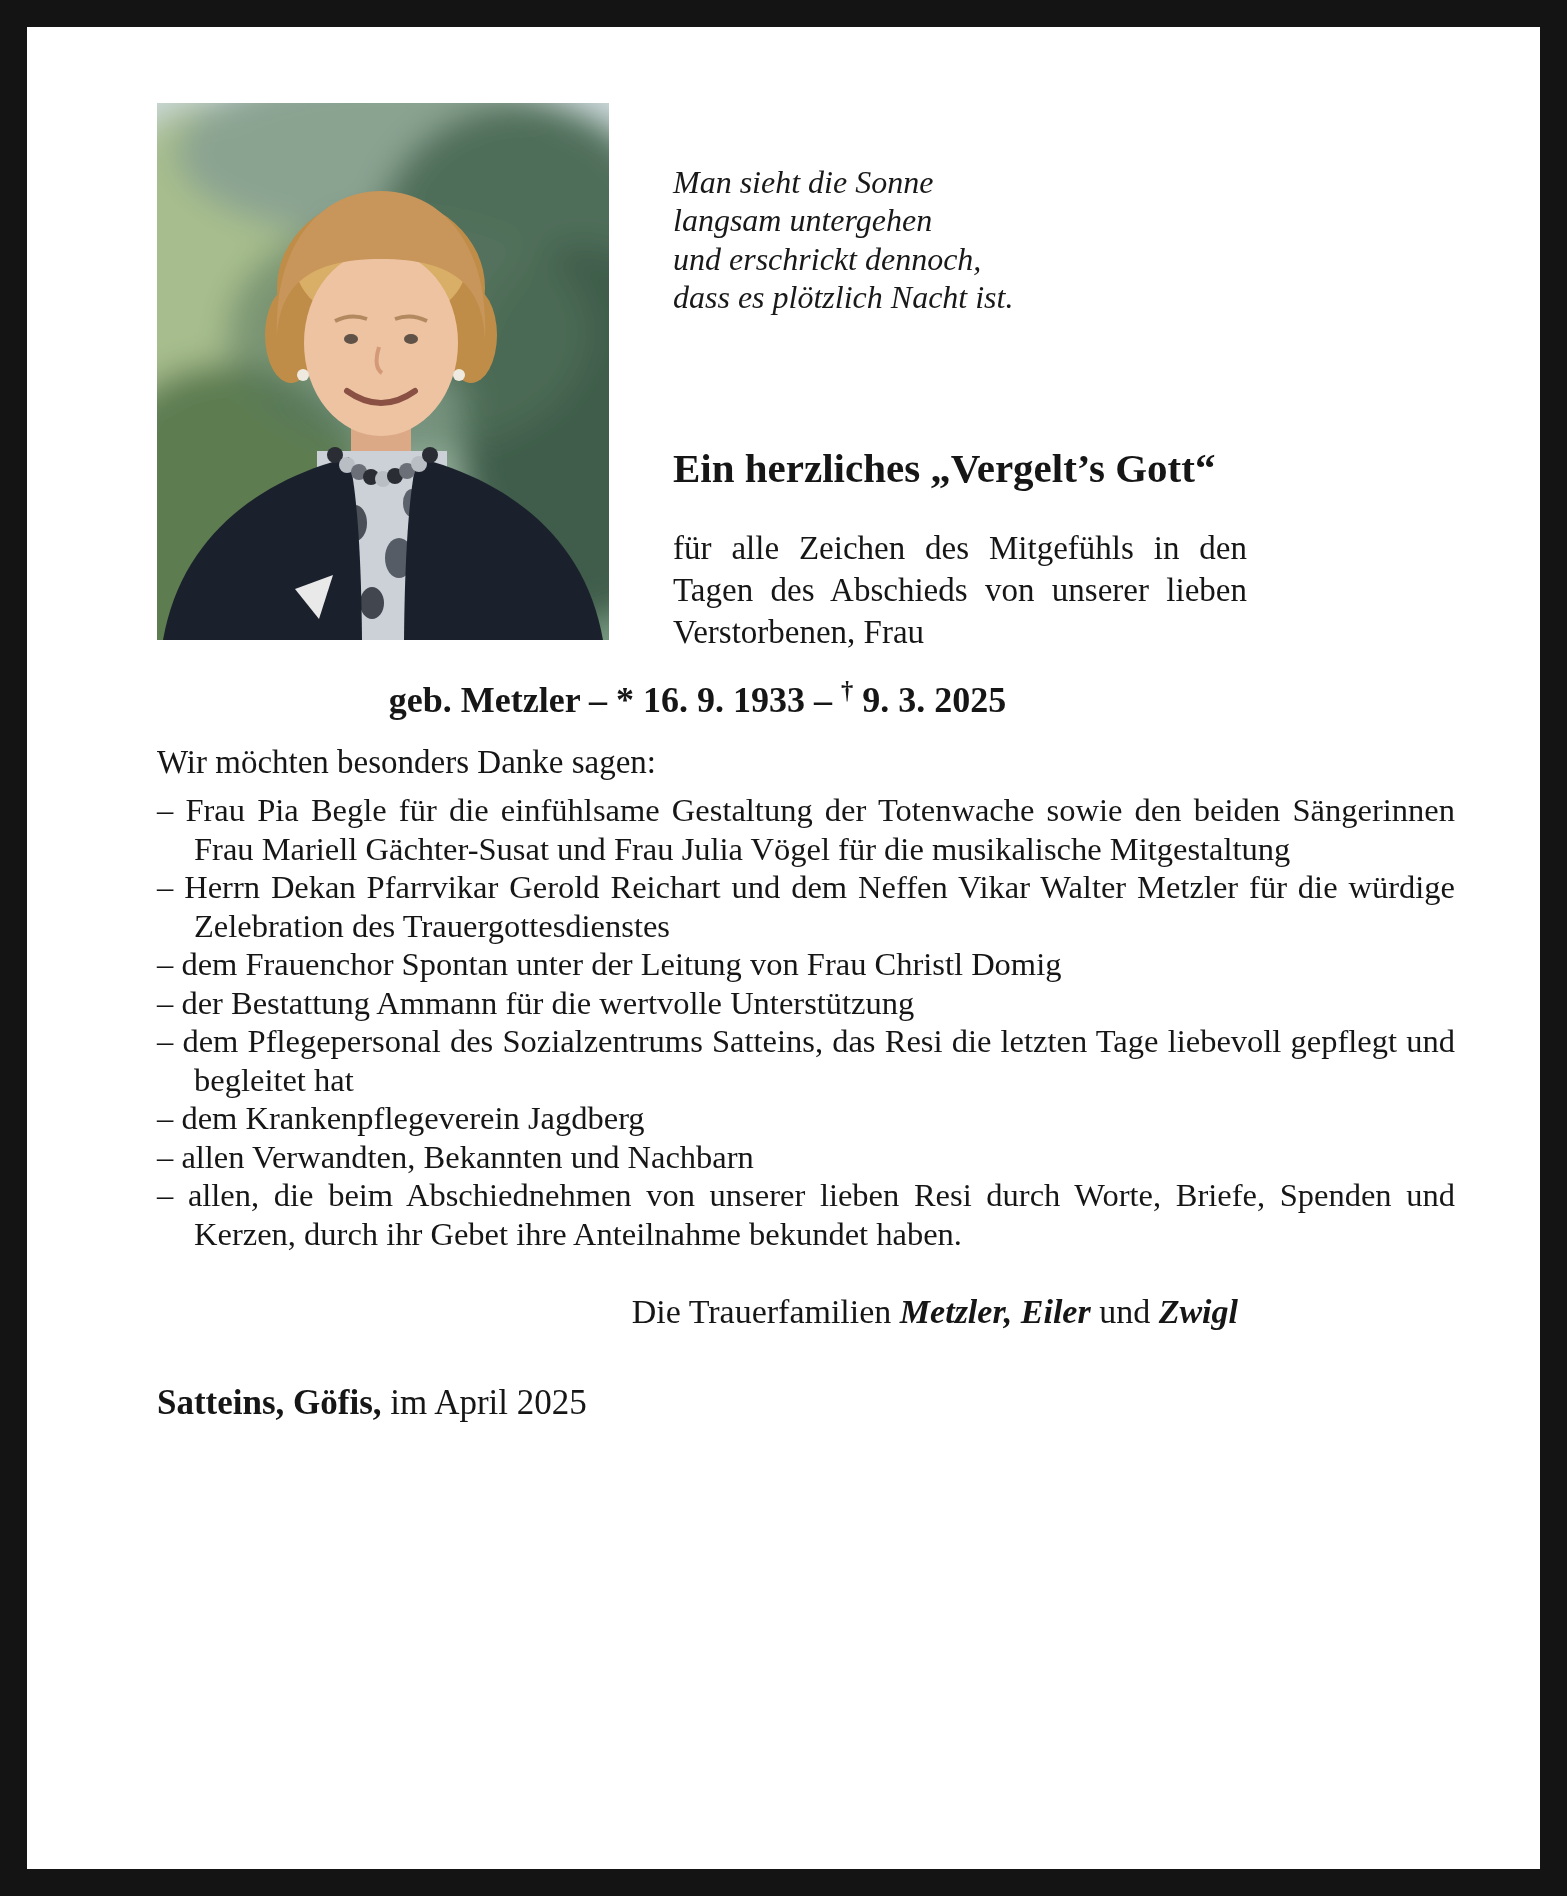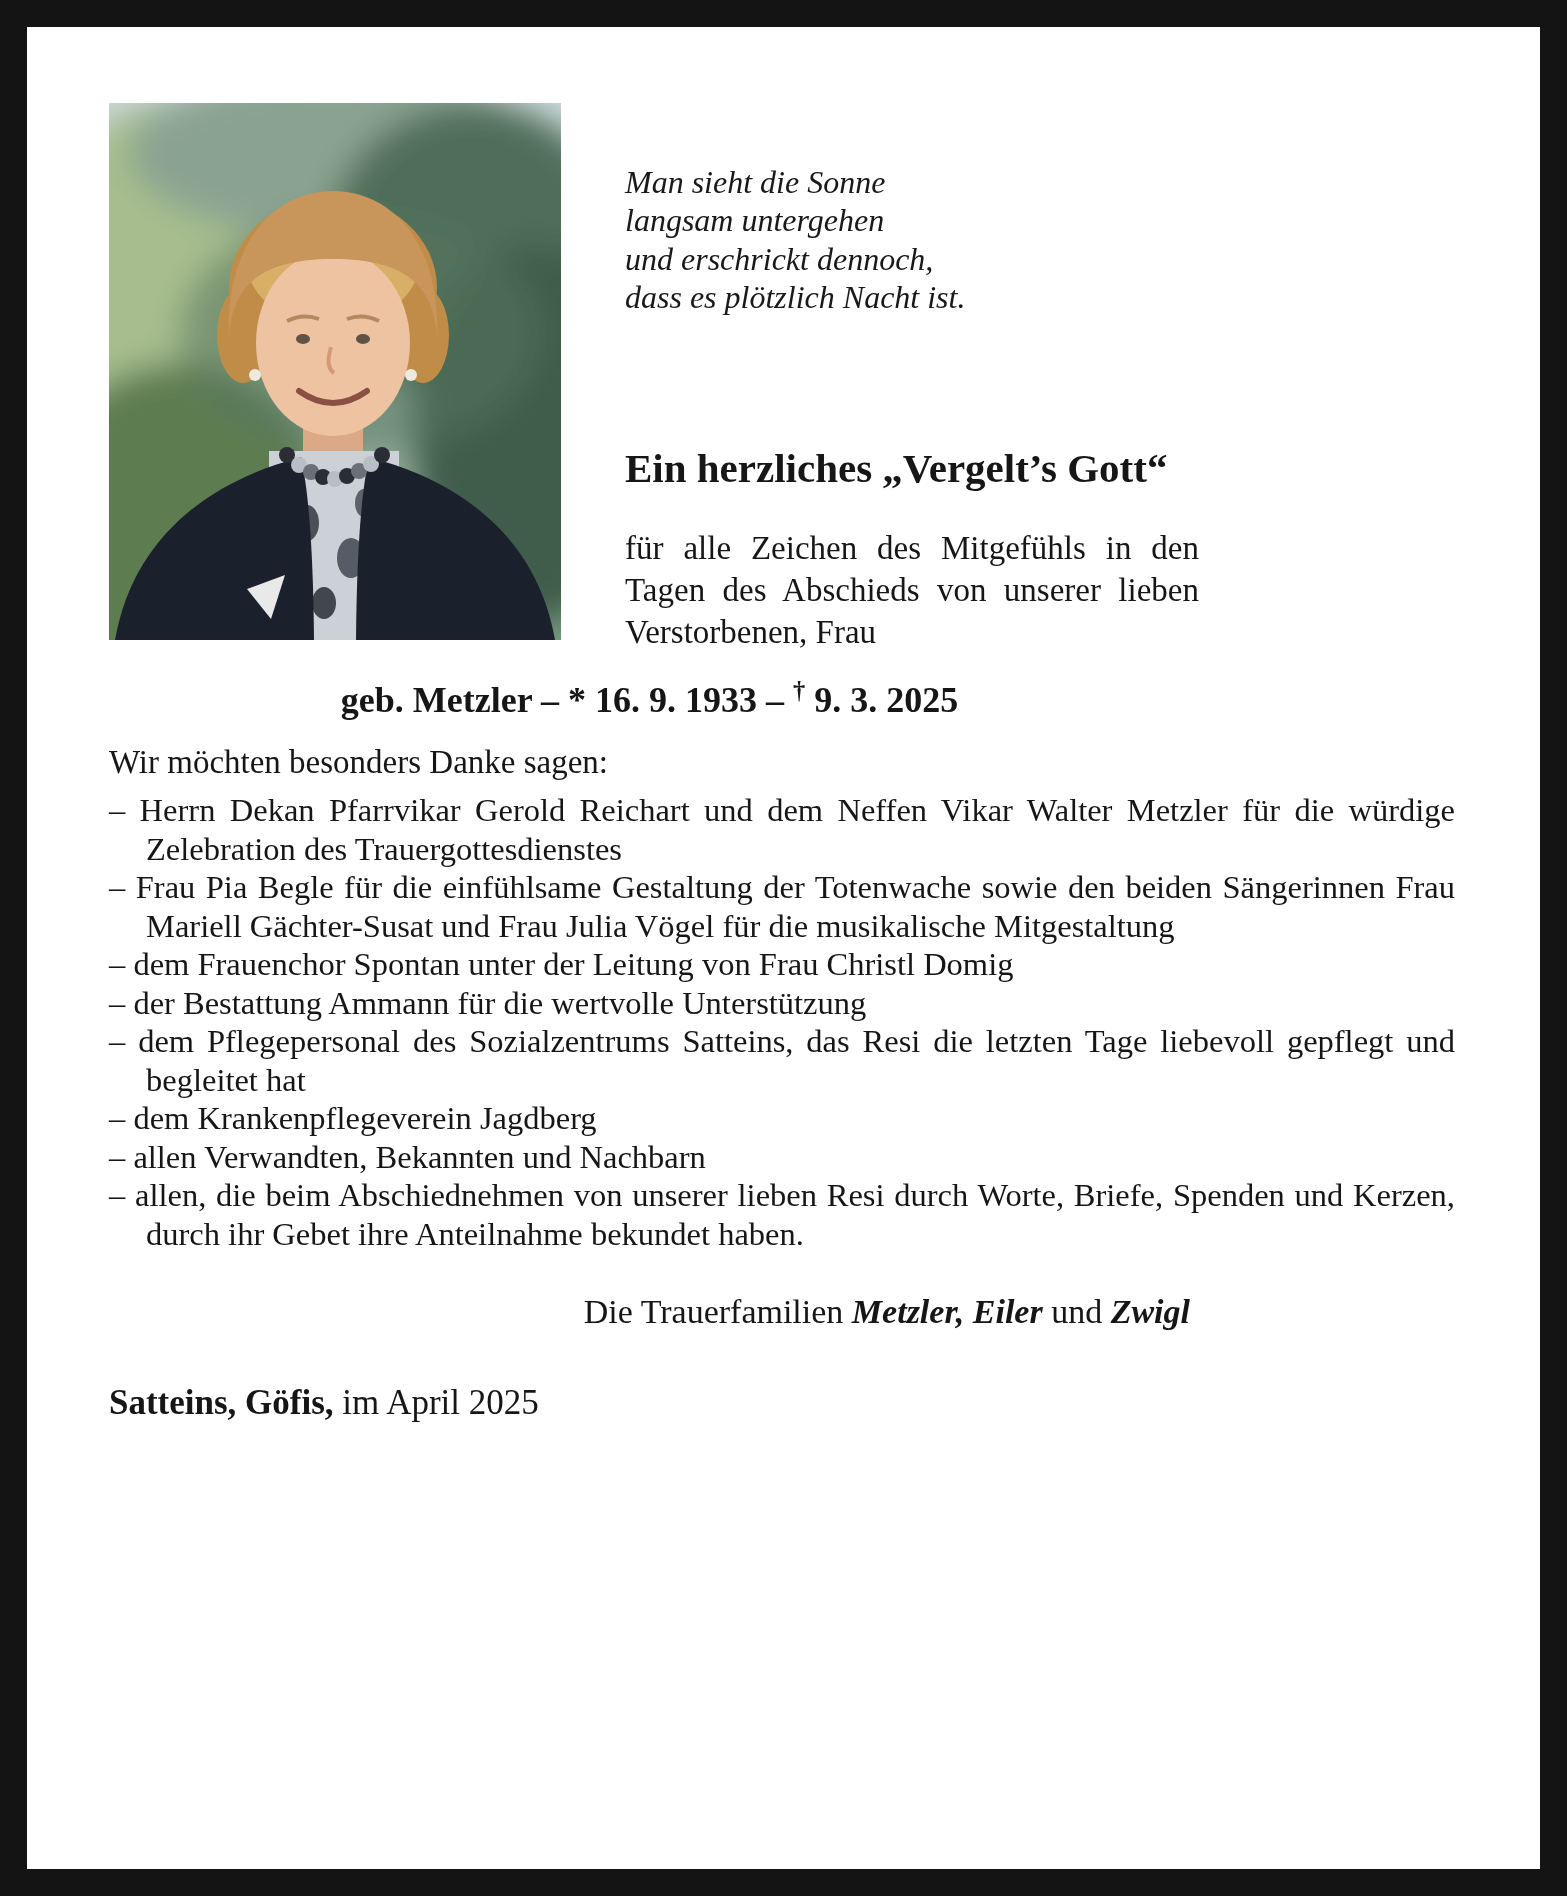--- a/index.html
+++ b/index.html
@@ -9,21 +9,21 @@
     width: 1567px;
     height: 1896px;
     border: 27px solid #141414;
     background: #ffffff;
     font-family: "Liberation Serif", serif;
     color: #161616;
     overflow: hidden;
     position: relative;
   }
 
-  .content { padding: 76px 85px 0 82px; }
+  .content { padding: 76px 85px 0 82px; margin-left: 48px; }
 
   
   .top { display: flex; align-items: flex-start; }
 
   .photo {
     width: 452px;
     height: 537px;
     flex: 0 0 auto;
     overflow: hidden;
     background: #9db4a4;
@@ -203,22 +203,22 @@
 
     <div class="name-block">
       <div class="dates">
         <span>geb. Metzler – * 16. 9. 1933 – </span><sup class="dagger">†</sup><span> 9. 3. 2025</span>
       </div>
     </div>
 
     <div class="thanks">
       <div class="thanks-lead">Wir möchten besonders Danke sagen:</div>
       <div class="thanks-list">
+        <div class="thanks-item">– Frau Pia Begle für die einfühlsame Gestaltung der Totenwache sowie den beiden Sängerinnen Frau Mariell Gächter-Susat und Frau Julia Vögel für die musikalische Mitgestaltung</div>
         <div class="thanks-item">– Herrn Dekan Pfarrvikar Gerold Reichart und dem Neffen Vikar Walter Metzler für die würdige Zelebration des Trauergottesdienstes</div>
-        <div class="thanks-item">– Frau Pia Begle für die einfühlsame Gestaltung der Totenwache sowie den beiden Sängerinnen Frau Mariell Gächter-Susat und Frau Julia Vögel für die musikalische Mitgestaltung</div>
         <div class="thanks-item">– dem Frauenchor Spontan unter der Leitung von Frau Christl Domig</div>
         <div class="thanks-item">– der Bestattung Ammann für die wertvolle Unterstützung</div>
         <div class="thanks-item">– dem Pflegepersonal des Sozialzentrums Satteins, das Resi die letzten Tage liebevoll gepflegt und begleitet hat</div>
         <div class="thanks-item">– dem Krankenpflegeverein Jagdberg</div>
         <div class="thanks-item">– allen Verwandten, Bekannten und Nachbarn</div>
         <div class="thanks-item">– allen, die beim Abschiednehmen von unserer lieben Resi durch Worte, Briefe, Spenden und Kerzen, durch ihr Gebet ihre Anteilnahme bekundet haben.</div>
       </div>
     </div>
 
     <div class="closing">

